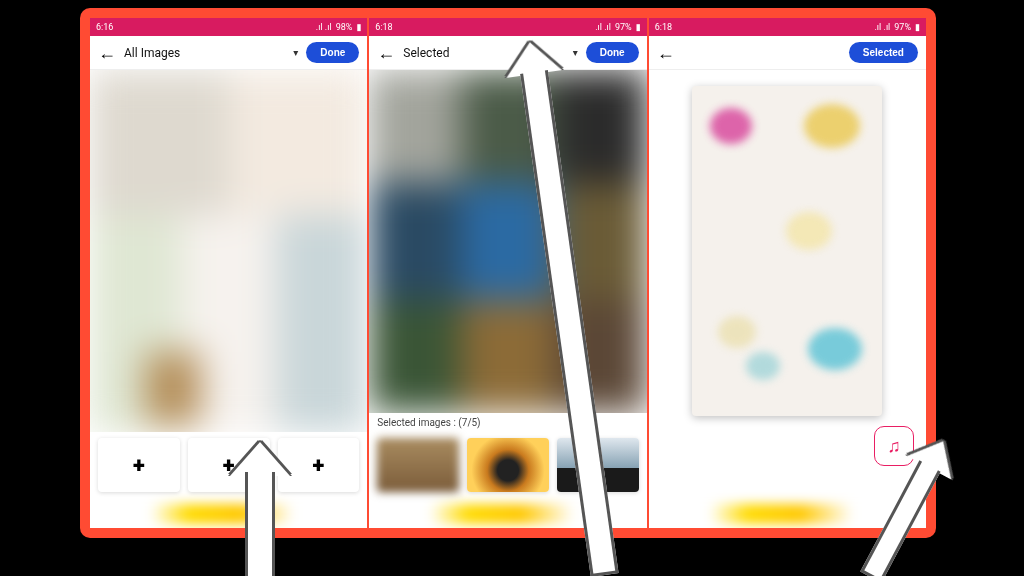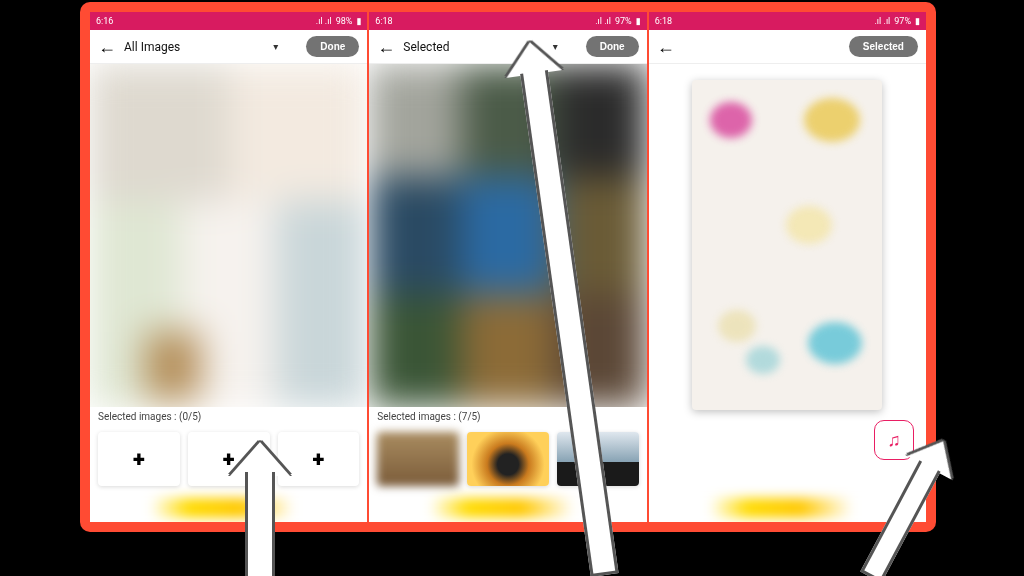--- a/index.html
+++ b/index.html
@@ -7,21 +7,21 @@
     width: 1024px;
     height: 576px;
     font-family: -apple-system, Roboto, Arial, sans-serif;
     background: #000;
     overflow: hidden;
     position: relative;
   }
   .outer-frame {
     position: absolute;
     left: 80px;
-    top: 2px;
+    top: 8px;
     width: 856px;
     height: 530px;
     background: #ff4b33;
     border-radius: 10px;
     display: flex;
     gap: 2px;
     padding: 10px;
   }
   .phone {
     flex: 1;
@@ -67,28 +67,27 @@
     color: #111;
     display: flex;
     align-items: center;
     gap: 6px;
   }
   .chevron-down {
     font-size: 10px;
     color: #333;
   }
   .done-btn, .preview-btn {
-    background: #737373;
+    background: #1d4ed8;
     color: #fff;
     border-radius: 14px;
     padding: 5px 14px;
     font-size: 10px;
     font-weight: 600;
     border: none;
-    margin-left: 20px;
   }
   .gallery {
     flex: 1;
     position: relative;
     overflow: hidden;
   }
   .blur-grid {
     position: absolute;
     inset: 0;
     filter: blur(18px);
@@ -258,21 +257,20 @@
     <div class="gallery">
       <div class="blur-grid">
         <div class="cell" style="left:0;top:0;width:50%;height:40%;background:#ded9cf"></div>
         <div class="cell" style="left:50%;top:0;width:50%;height:40%;background:#f3eae0"></div>
         <div class="cell" style="left:0;top:40%;width:33%;height:60%;background:#dfe7d3"></div>
         <div class="cell" style="left:33%;top:40%;width:34%;height:60%;background:#f6f2ee"></div>
         <div class="cell" style="left:67%;top:40%;width:33%;height:60%;background:#c9d6d9"></div>
         <div class="cell" style="left:20%;top:78%;width:20%;height:20%;background:#b48e59"></div>
       </div>
     </div>
-    <div class="selected-label">Selected images : (0/5)</div>
     <div class="thumb-row">
       <div class="thumb-slot">+</div>
       <div class="thumb-slot">+</div>
       <div class="thumb-slot">+</div>
     </div>
     <div class="bottom-strip"></div>
   </div>
 
   <div class="phone">
     <div class="statusbar">

